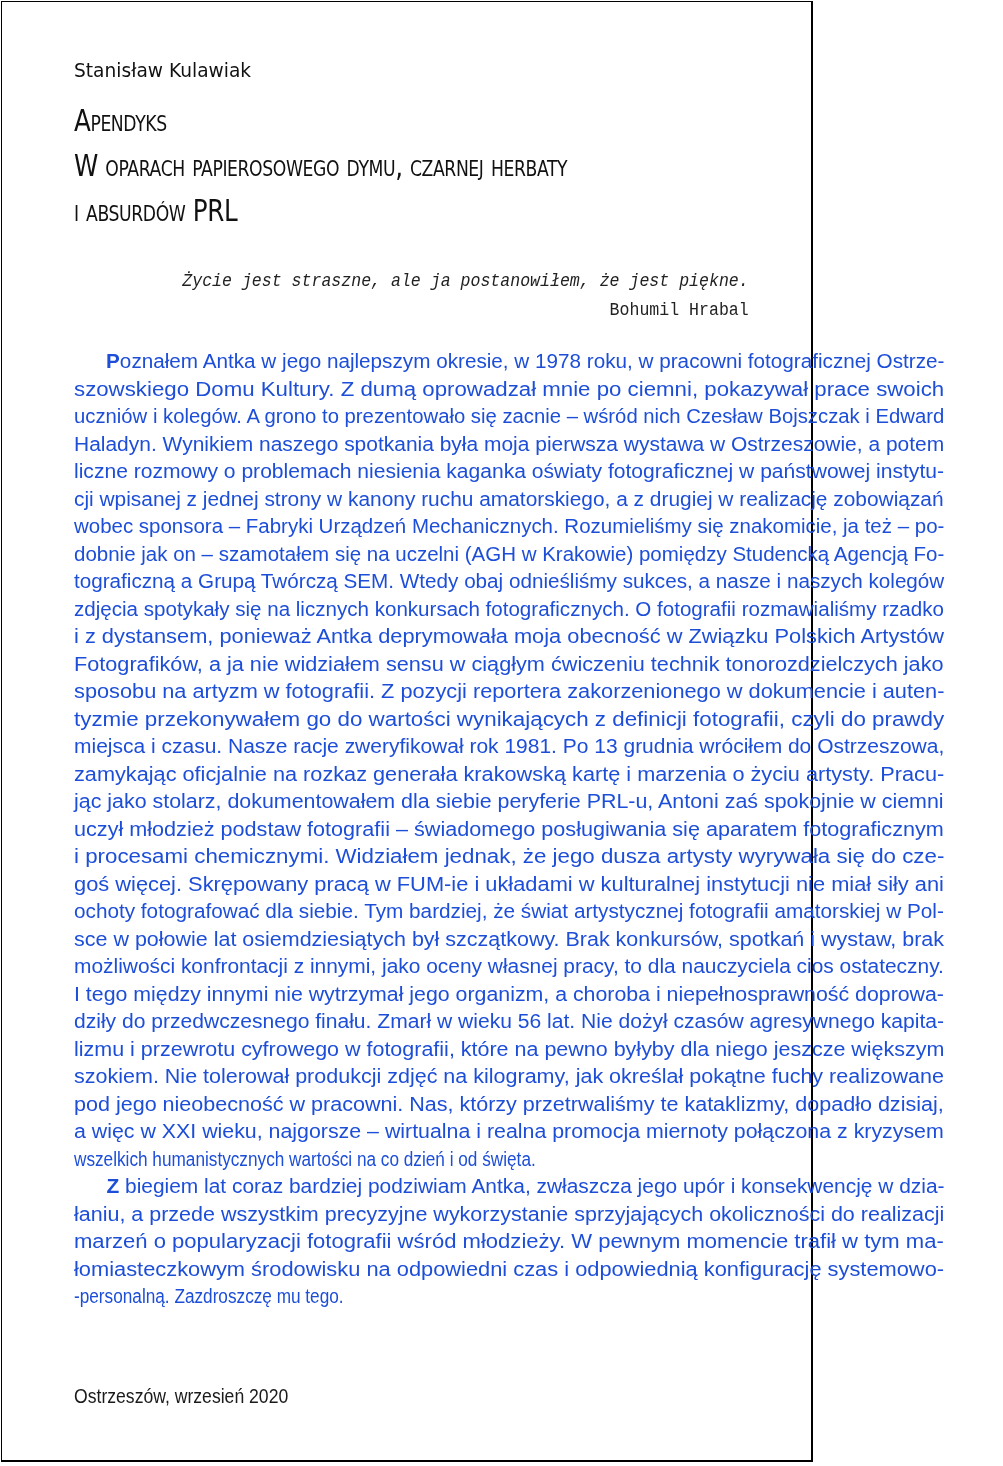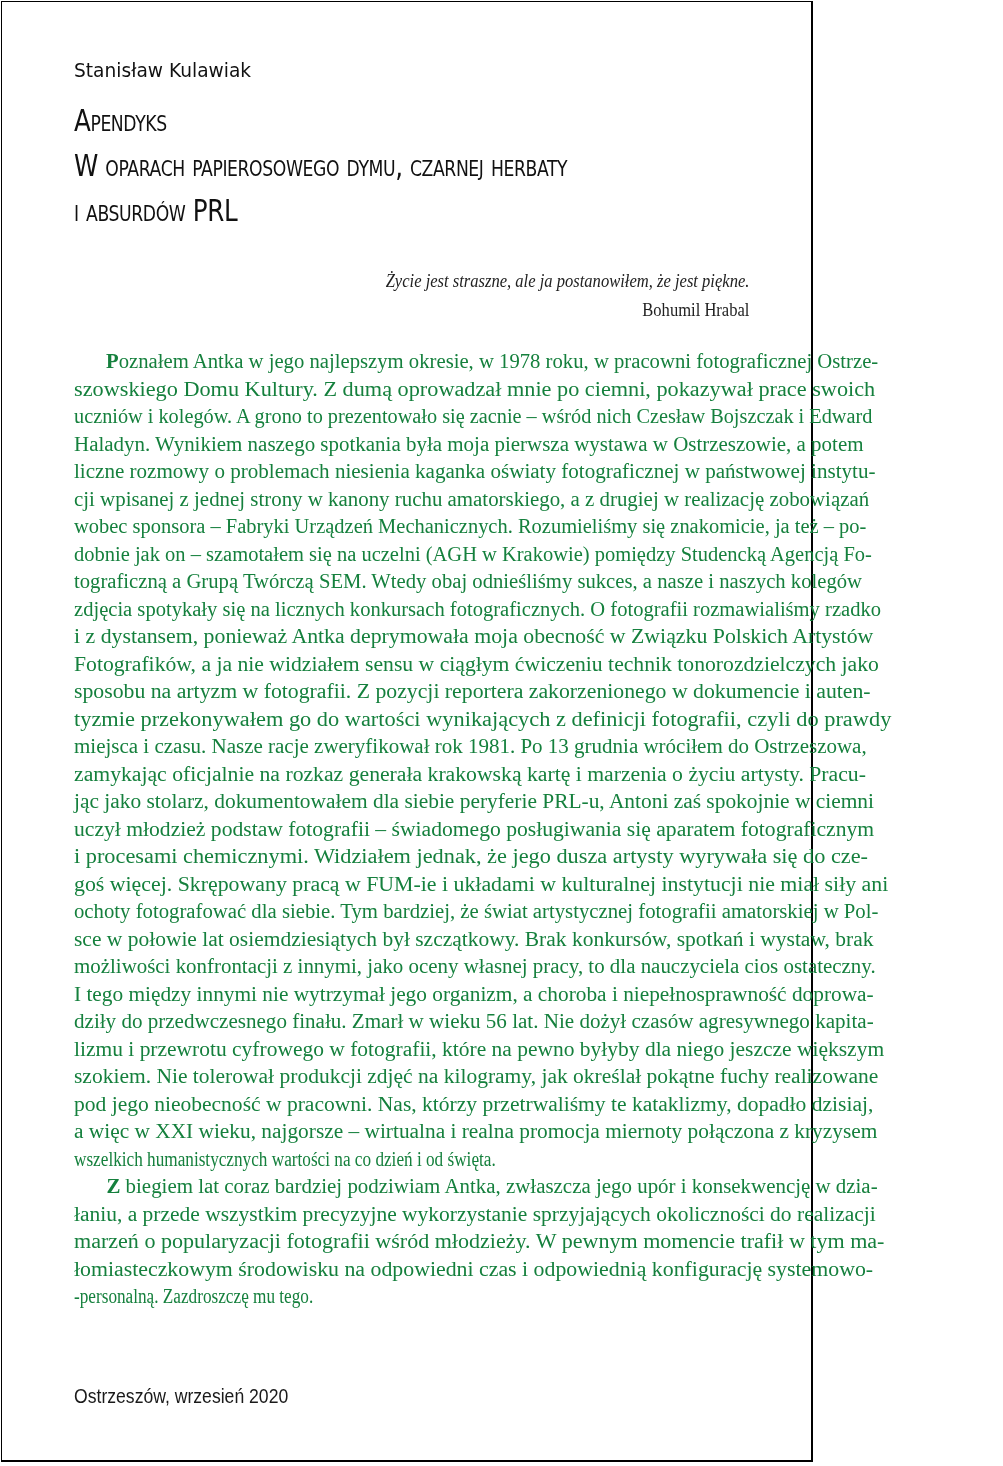--- a/index.html
+++ b/index.html
@@ -16,27 +16,27 @@
   }
   .title {
     position: absolute; left: 72px; top: 96px;
     font-family: "DejaVu Sans", sans-serif; font-size: 30px; line-height: 45px;
     color: #111; font-variant: small-caps; letter-spacing: -0.5px;
     transform: scaleX(0.82); transform-origin: left top; white-space: nowrap;
   }
   .title .line { display: block; }
   .epigraph {
     position: absolute; right: 62px; top: 265px; text-align: right;
-    font-family: Liberation Serif, serif; font-size: 18px; line-height: 29px; color: #222;
+    font-family: Liberation Mono, monospace; font-size: 18px; line-height: 29px; color: #222;
   }
   .epigraph .quote { font-style: italic; display: block; transform: scaleX(0.92); transform-origin: right top; white-space: nowrap; }
   .epigraph .source { display: block; transform: scaleX(0.92); transform-origin: right top; white-space: nowrap; }
   .body-text {
     position: absolute; left: 72px; top: 346px; width: 870px;
-    font-family: Liberation Serif, serif; font-size: 20px; line-height: 27.5px; color: #15803d;
+    font-family: Liberation Sans, sans-serif; font-size: 20px; line-height: 27.5px; color: #1d4ed8;
   }
   .body-text .ln {
     display: block; height: 27.5px; white-space: nowrap;
     transform-origin: left top;
   }
   .body-text .ln.indent { padding-left: 31px; }
   .dropcap { font-weight: bold; }
   .signoff {
     position: absolute; left: 72px; top: 1383px;
     font-family: "Liberation Sans", sans-serif; font-size: 20px; color: #1a1a1a;

